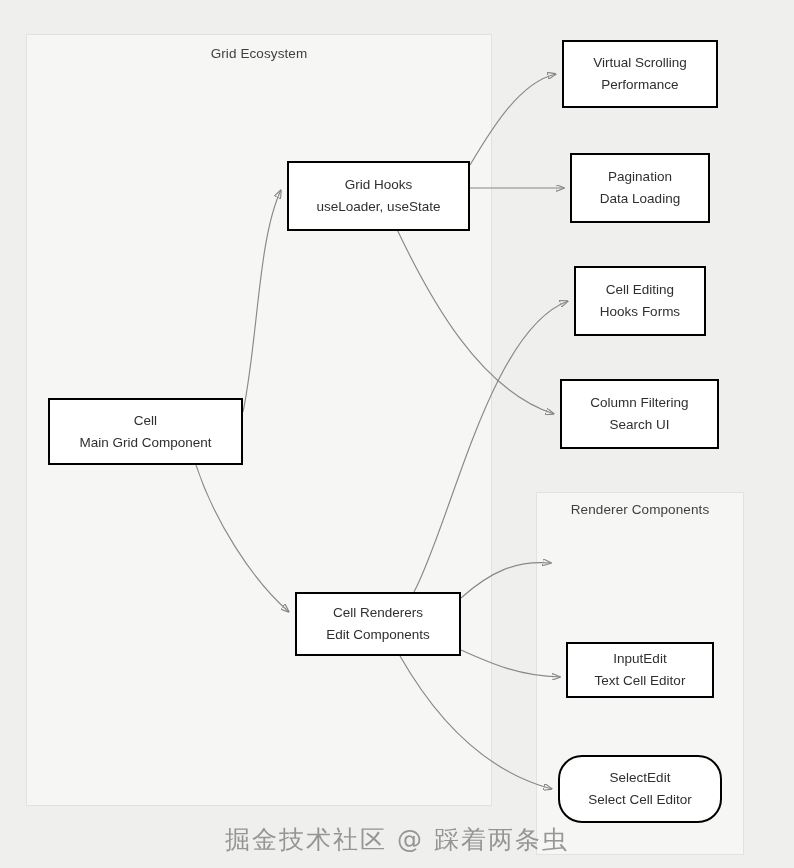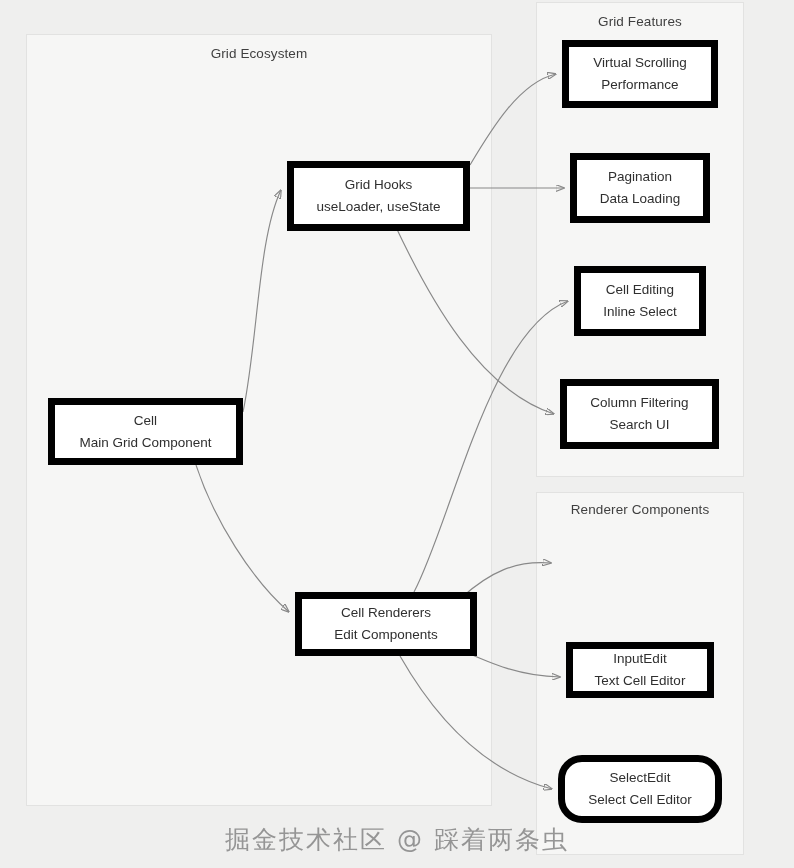--- a/index.html
+++ b/index.html
@@ -42,37 +42,37 @@
   #cluster-features  { left: 536px; top: 2px;   width: 208px; height: 475px; }
   #cluster-features .cluster-title { top: 11px; }
 
   #cluster-renderers { left: 536px; top: 492px; width: 208px; height: 363px; }
   #cluster-renderers .cluster-title { top: 9px; }
 
   
   .node {
     position: absolute;
     background: #ffffff;
-    border: 7px solid #000000;
+    border: 2px solid #000000;
     display: flex;
     flex-direction: column;
     align-items: center;
     justify-content: center;
     text-align: left;
     color: #2f2f2f;
     font-size: 13.5px;
     line-height: 1.62;
     z-index: 3;
   }
   .node .l1, .node .l2 { display: block; white-space: nowrap; }
 
   
   #node-xgrid        { left: 48px;  top: 398px; width: 195px; height: 67px; }
   #node-hooks        { left: 287px; top: 153px; width: 183px; height: 70px; margin-top: 8px; }
-  #node-renderers    { left: 295px; top: 592px; width: 182px; height: 64px; }
+  #node-renderers    { left: 295px; top: 592px; width: 166px; height: 64px; }
 
   
   #node-virtual      { left: 562px; top: 40px;  width: 156px; height: 68px; }
   #node-pagination   { left: 570px; top: 153px; width: 140px; height: 70px; }
   #node-cellediting  { left: 574px; top: 266px; width: 132px; height: 70px; }
   #node-columnfilter { left: 560px; top: 379px; width: 159px; height: 70px; }
 
   
   #node-pickeredit   { left: 557px; top: 529px; width: 166px; height: 68px; }
   #node-inputedit    { left: 566px; top: 642px; width: 148px; height: 56px; }
@@ -105,23 +105,20 @@
 </style>
 </head>
 <body>
 
 <div id="stage">
 
   <div class="cluster" id="cluster-ecosystem">
     <div class="cluster-title">Grid Ecosystem</div>
   </div>
 
-  <div class="cluster" id="cluster-features">
-    <div class="cluster-title">Grid Features</div>
-  </div>
 
   <div class="cluster" id="cluster-renderers">
     <div class="cluster-title">Renderer Components</div>
   </div>
 
   <svg id="edges" viewBox="0 0 794 868">
     <defs>
       <marker id="ah" markerWidth="9" markerHeight="7" refX="8.4" refY="3.5" orient="auto" markerUnits="userSpaceOnUse">
         <path d="M0,0 L9,3.5 L0,7 Z" fill="#8a8a8a" stroke="none"></path>
       </marker>
@@ -166,21 +163,21 @@
     <span class="l2">Performance</span>
   </div>
 
   <div class="node" id="node-pagination">
     <span class="l1">Pagination</span>
     <span class="l2">Data Loading</span>
   </div>
 
   <div class="node" id="node-cellediting">
     <span class="l1">Cell Editing</span>
-    <span class="l2">Inline Select</span>
+    <span class="l2">Hooks Forms</span>
   </div>
 
   <div class="node" id="node-columnfilter">
     <span class="l1">Column Filtering</span>
     <span class="l2">Search UI</span>
   </div>
 
 
   <div class="node" id="node-inputedit">
     <span class="l1">InputEdit</span>

